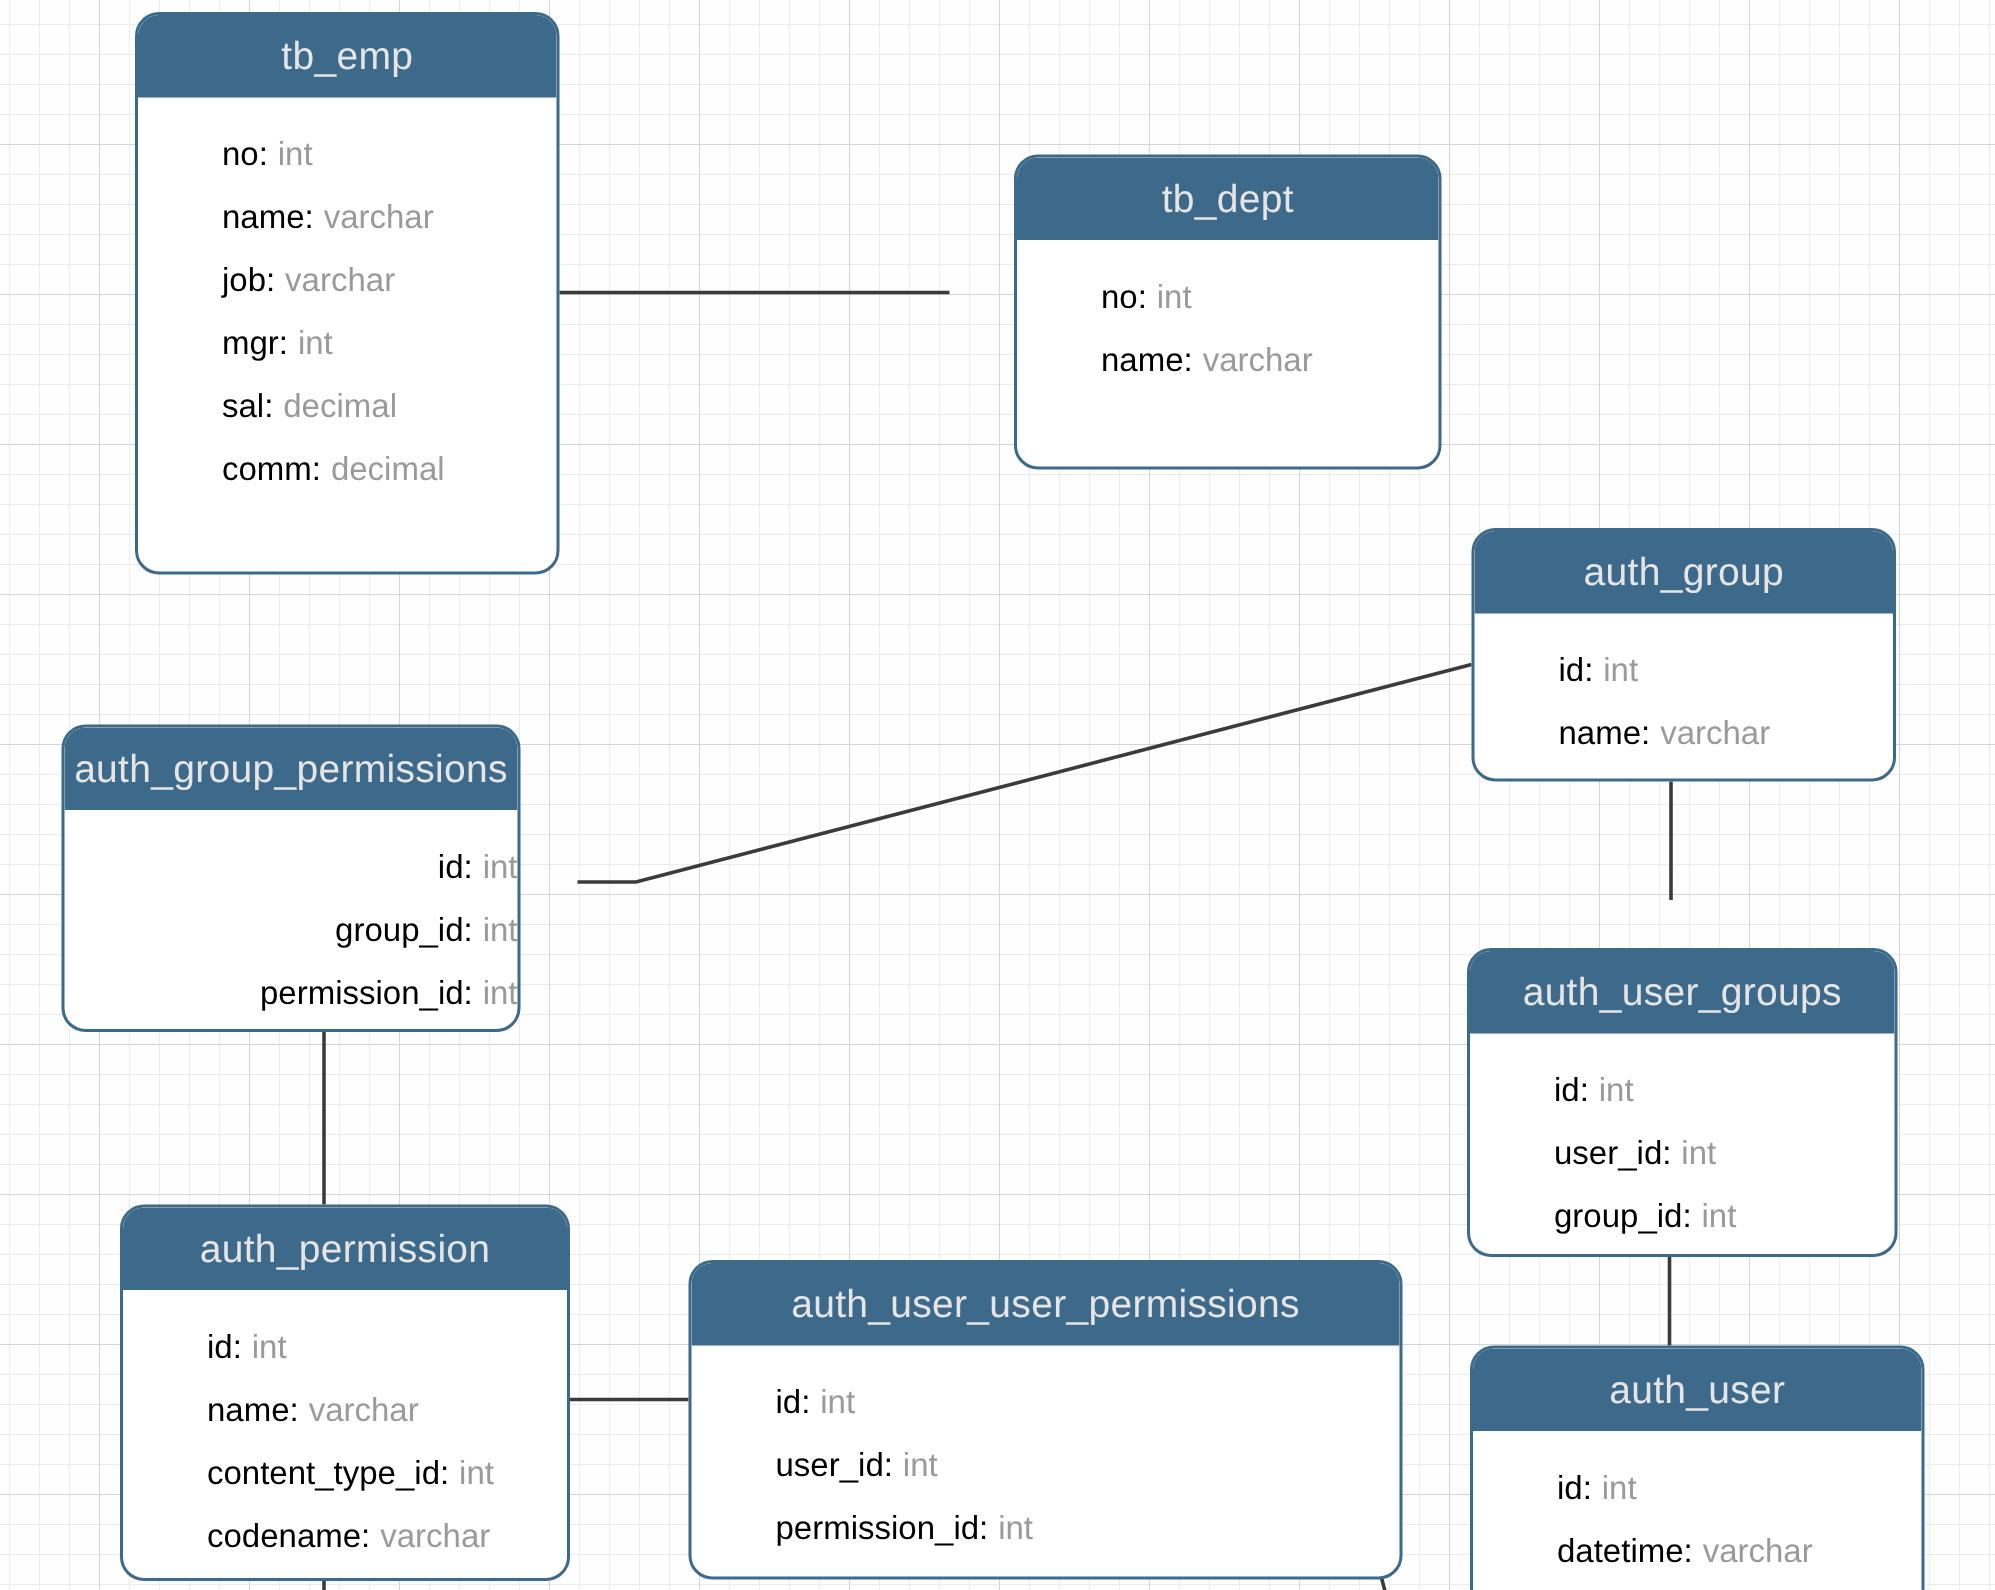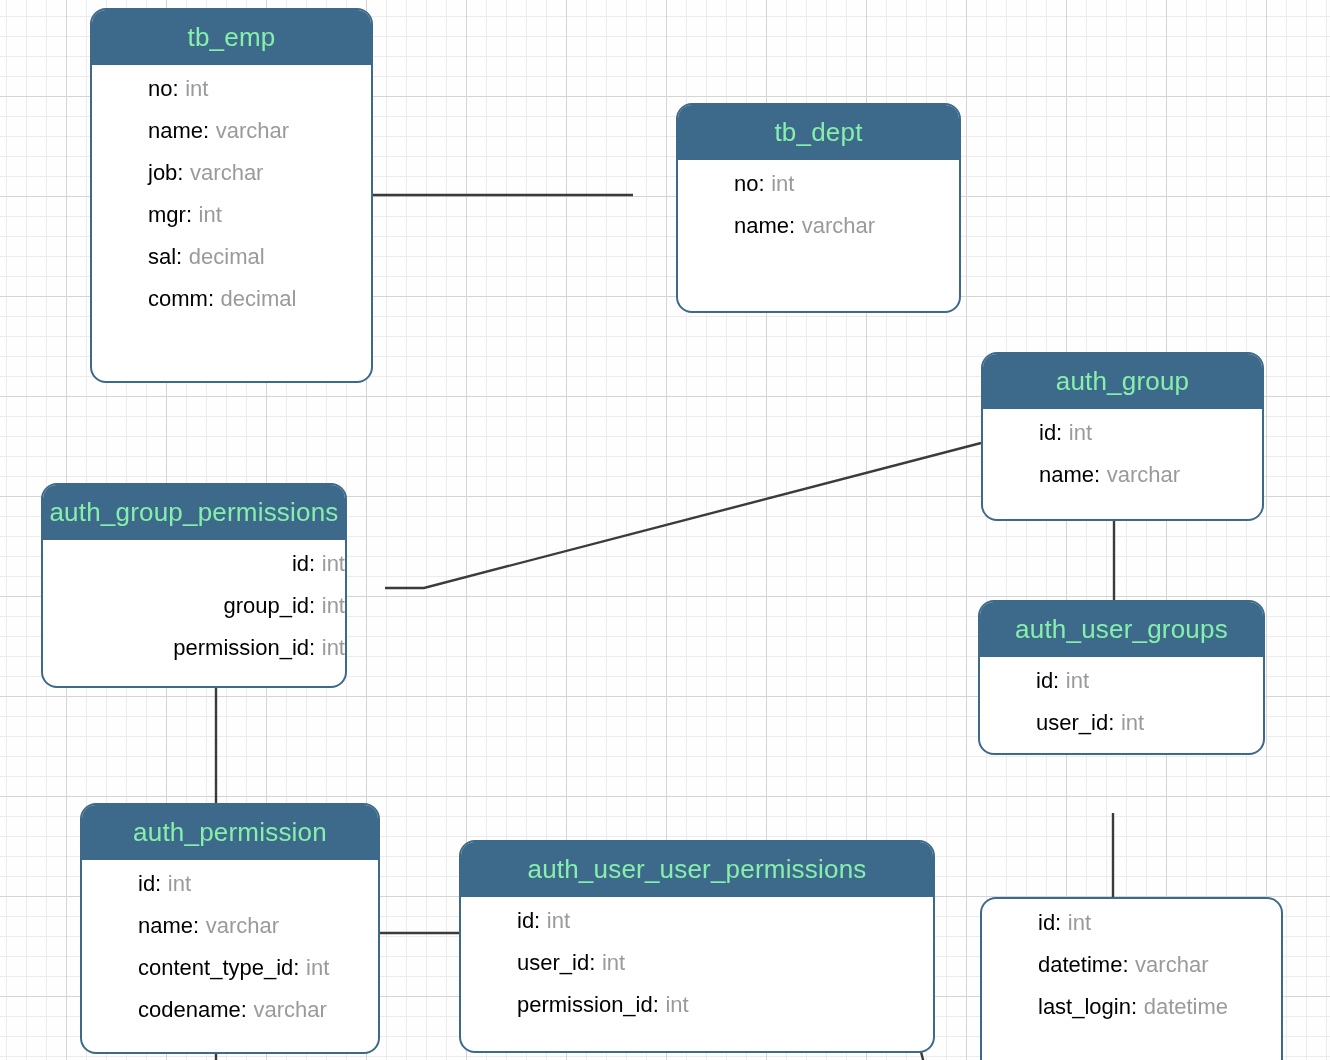--- a/index.html
+++ b/index.html
@@ -30,30 +30,30 @@
   .table{
     position:absolute;
     background:#ffffff;
     border:2px solid var(--accent);
     border-radius:16px;
     overflow:hidden;
   }
   .thead{
     height:55px;
     background:var(--accent);
-    color:#86efac;
+    color:#e5e5e5;
     font-size:26px;
     display:flex;
     align-items:center;
     justify-content:center;
     white-space:nowrap;
     letter-spacing:0.2px;
   }
   .tbody{
-    padding-top:3px;
+    padding-top:17px;
   }
   .row{
     height:42px;
     line-height:42px;
     padding-left:56px;
     font-size:22px;
     color:#000000;
     white-space:nowrap;
   }
   .ftype{
@@ -105,21 +105,21 @@
 
 <div class="table" style="left:41px;top:483px;width:306px;height:205px;text-align:right;">
   <div class="thead">auth_group_permissions</div>
   <div class="tbody">
       <div class="row"><span class="fname">id:</span><span class="ftype">int</span></div>
       <div class="row"><span class="fname">group_id:</span><span class="ftype">int</span></div>
       <div class="row"><span class="fname">permission_id:</span><span class="ftype">int</span></div>
     </div>
 </div>
 
-<div class="table" style="left:978px;top:600px;width:287px;height:155px;">
+<div class="table" style="left:978px;top:632px;width:287px;height:206px;">
   <div class="thead">auth_user_groups</div>
   <div class="tbody">
       <div class="row"><span class="fname">id:</span><span class="ftype">int</span></div>
       <div class="row"><span class="fname">user_id:</span><span class="ftype">int</span></div>
       <div class="row"><span class="fname">group_id:</span><span class="ftype">int</span></div>
     </div>
 </div>
 
 <div class="table" style="left:80px;top:803px;width:300px;height:251px;">
   <div class="thead">auth_permission</div>
@@ -134,18 +134,19 @@
 <div class="table" style="left:459px;top:840px;width:476px;height:213px;">
   <div class="thead">auth_user_user_permissions</div>
   <div class="tbody">
       <div class="row"><span class="fname">id:</span><span class="ftype">int</span></div>
       <div class="row"><span class="fname">user_id:</span><span class="ftype">int</span></div>
       <div class="row"><span class="fname">permission_id:</span><span class="ftype">int</span></div>
     </div>
 </div>
 
 <div class="table" style="left:980px;top:897px;width:303px;height:245px;">
+  <div class="thead">auth_user</div>
   <div class="tbody">
       <div class="row"><span class="fname">id:</span><span class="ftype">int</span></div>
       <div class="row"><span class="fname">datetime:</span><span class="ftype">varchar</span></div>
       <div class="row"><span class="fname">last_login:</span><span class="ftype">datetime</span></div>
     </div>
 </div>
 
 </body></html>

